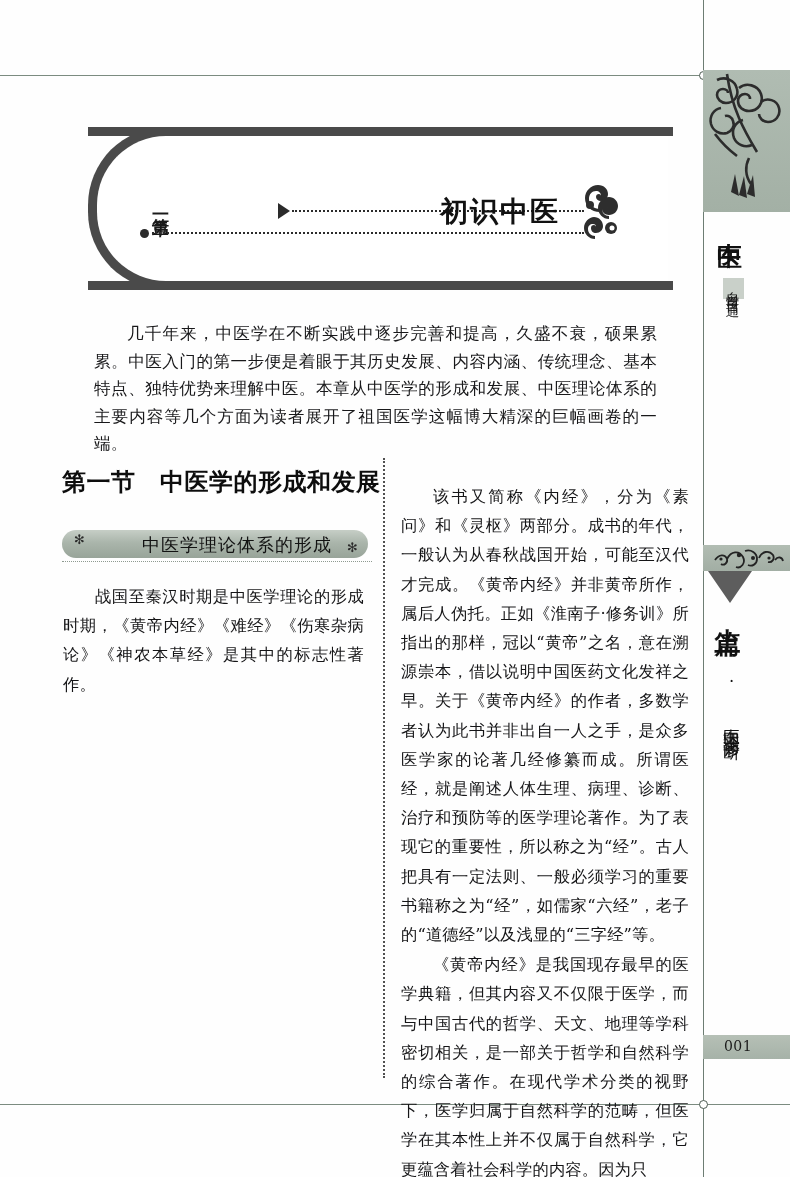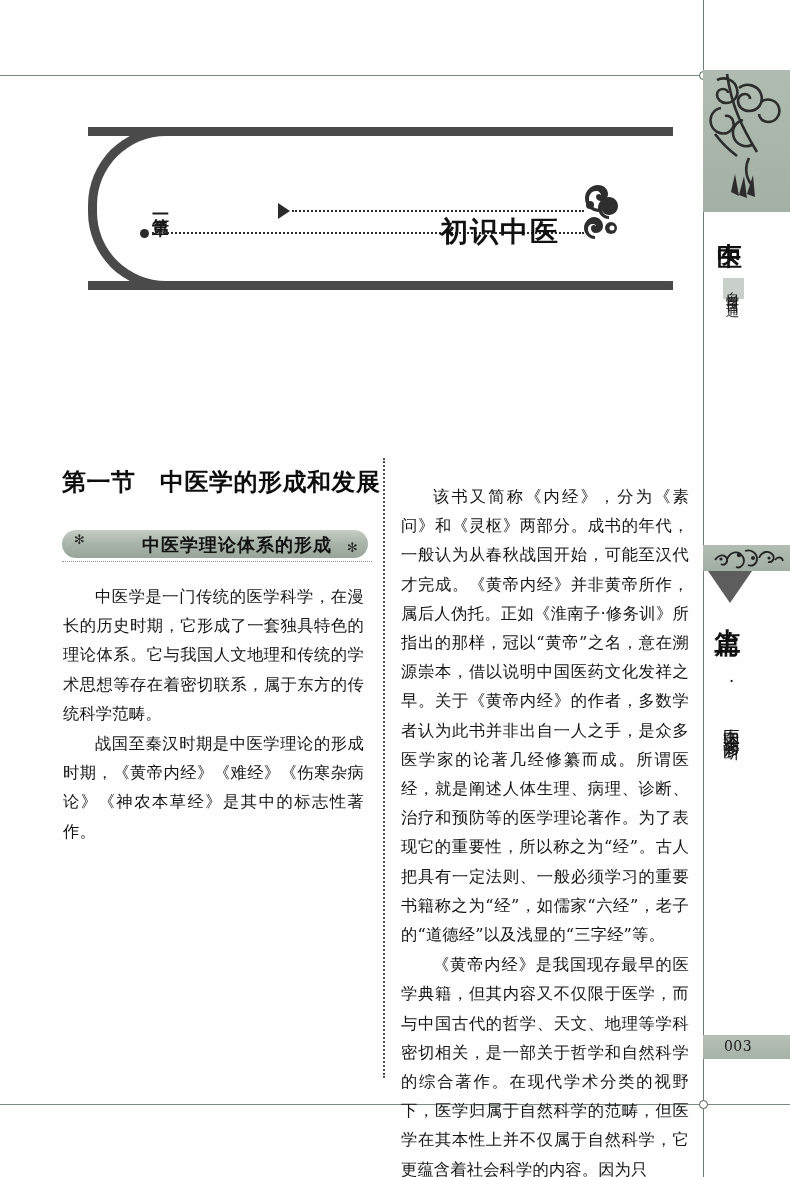--- a/index.html
+++ b/index.html
@@ -118,21 +118,20 @@
   .chapter-title {
     position: absolute;
     left: 440px;
     top: 193px;
     font-size: 28px;
     font-weight: bold;
     letter-spacing: 2px;
     color: #111111;
     font-family: "DejaVu Serif", "Liberation Serif", serif;
     white-space: nowrap;
-    margin-top: 20px;
   }
   .title-ornament {
     position: absolute;
     left: 578px;
     top: 183px;
     width: 42px;
     height: 62px;
     color: #2e2e2e;
   }
 
@@ -174,21 +173,21 @@
     border-radius: 14px;
     background: linear-gradient(180deg, #c6cec6 0%, #aab5ab 45%, #98a499 100%);
     box-sizing: border-box;
   }
   .subsec-badge .label {
     position: absolute;
     left: 0; right: 0;
     top: 3px;
     text-align: center;
     font-size: 18px;
-    font-weight: bold;
+    font-weight: normal;
     letter-spacing: 1px;
     color: #121212;
     font-family: "DejaVu Sans", "Liberation Sans", sans-serif;
     margin-left: 44px;
   }
   .subsec-badge .star-l,
   .subsec-badge .star-r {
     position: absolute;
     font-size: 13px;
     color: #2b2b2b;
@@ -383,34 +382,34 @@
         <path d="M20 2c6 0 10 4 10 9 0 4-3 7-7 7-3 0-5-2-5-4 0-2 1-3 3-3 1 0 2 1 2 2 0-3-2-5-5-5-4 0-7 3-7 8 0 6 5 10 11 10v3c-9 0-15-6-15-14C7 8 13 2 20 2z"></path>
         <path d="M31 14c5 0 9 4 9 9s-4 9-9 9c-4 0-7-3-7-6 0-2 1-4 3-4 2 0 3 1 3 3 0-2-1-3-3-3-2 0-3 2-3 4 0 4 3 7 7 7v3c-6 0-11-5-11-11 0-6 5-11 11-11z"></path>
         <path d="M16 34c5 0 9 4 9 9 0 4-3 7-7 7-3 0-5-2-5-5 0-2 1-3 3-3 1 0 2 1 2 2 0-2-1-3-3-3-3 0-5 2-5 5 0 4 3 7 7 7v3c-6 0-11-5-11-11 0-6 5-11 10-11z"></path>
         <circle cx="33" cy="45" r="6"></circle>
         <circle cx="34" cy="45" r="2.5" fill="#ffffff"></circle>
         <circle cx="12" cy="22" r="4"></circle>
       </g>
     </svg>
   </div>
 
+  <div class="intro">几千年来，中医学在不断实践中逐步完善和提高，久盛不衰，硕果累累。中医入门的第一步便是着眼于其历史发展、内容内涵、传统理念、基本特点、独特优势来理解中医。本章从中医学的形成和发展、中医理论体系的主要内容等几个方面为读者展开了祖国医学这幅博大精深的巨幅画卷的一端。</div>
 
   <div class="section-heading">第一节　中医学的形成和发展</div>
 
   <div class="subsec-badge">
     <span class="star-l">✻</span>
     <span class="label">中医学理论体系的形成</span>
     <span class="star-r">✻</span>
   </div>
   <div class="subsec-underdots"></div>
 
   <div class="col-divider"></div>
 
   <div class="col col-left">
-    <p>中医学是一门传统的医学科学，在漫长的历史时期，它形成了一套独具特色的理论体系。它与我国人文地理和传统的学术思想等存在着密切联系，属于东方的传统科学范畴。</p>
     <p>战国至秦汉时期是中医学理论的形成时期，《黄帝内经》《难经》《伤寒杂病论》《神农本草经》是其中的标志性著作。</p>
   </div>
 
   <div class="col col-right">
     <p>该书又简称《内经》，分为《素问》和《灵枢》两部分。成书的年代，一般认为从春秋战国开始，可能至汉代才完成。《黄帝内经》并非黄帝所作，属后人伪托。正如《淮南子·修务训》所指出的那样，冠以“黄帝”之名，意在溯源崇本，借以说明中国医药文化发祥之早。关于《黄帝内经》的作者，多数学者认为此书并非出自一人之手，是众多医学家的论著几经修纂而成。所谓医经，就是阐述人体生理、病理、诊断、治疗和预防等的医学理论著作。为了表现它的重要性，所以称之为“经”。古人把具有一定法则、一般必须学习的重要书籍称之为“经”，如儒家“六经”，老子的“道德经”以及浅显的“三字经”等。</p>
     <p>《黄帝内经》是我国现存最早的医学典籍，但其内容又不仅限于医学，而与中国古代的哲学、天文、地理等学科密切相关，是一部关于哲学和自然科学的综合著作。在现代学术分类的视野下，医学归属于自然科学的范畴，但医学在其本性上并不仅属于自然科学，它更蕴含着社会科学的内容。因为只</p>
   </div>
 
   <div class="side-band-top">
     <svg width="95" height="150" viewBox="0 0 95 150">
@@ -450,15 +449,15 @@
         <circle cx="12" cy="13" r="1.6"></circle>
         <circle cx="60" cy="12" r="1.6"></circle>
       </g>
     </svg>
   </div>
   <div class="side-tri"></div>
   <div class="side-part">上篇</div>
   <div class="side-part-sub">· 中医理论与诊断</div>
 
   <div class="page-num-band"></div>
-  <div class="page-num">003</div>
+  <div class="page-num">001</div>
 
 </div>
 
 </body></html>

